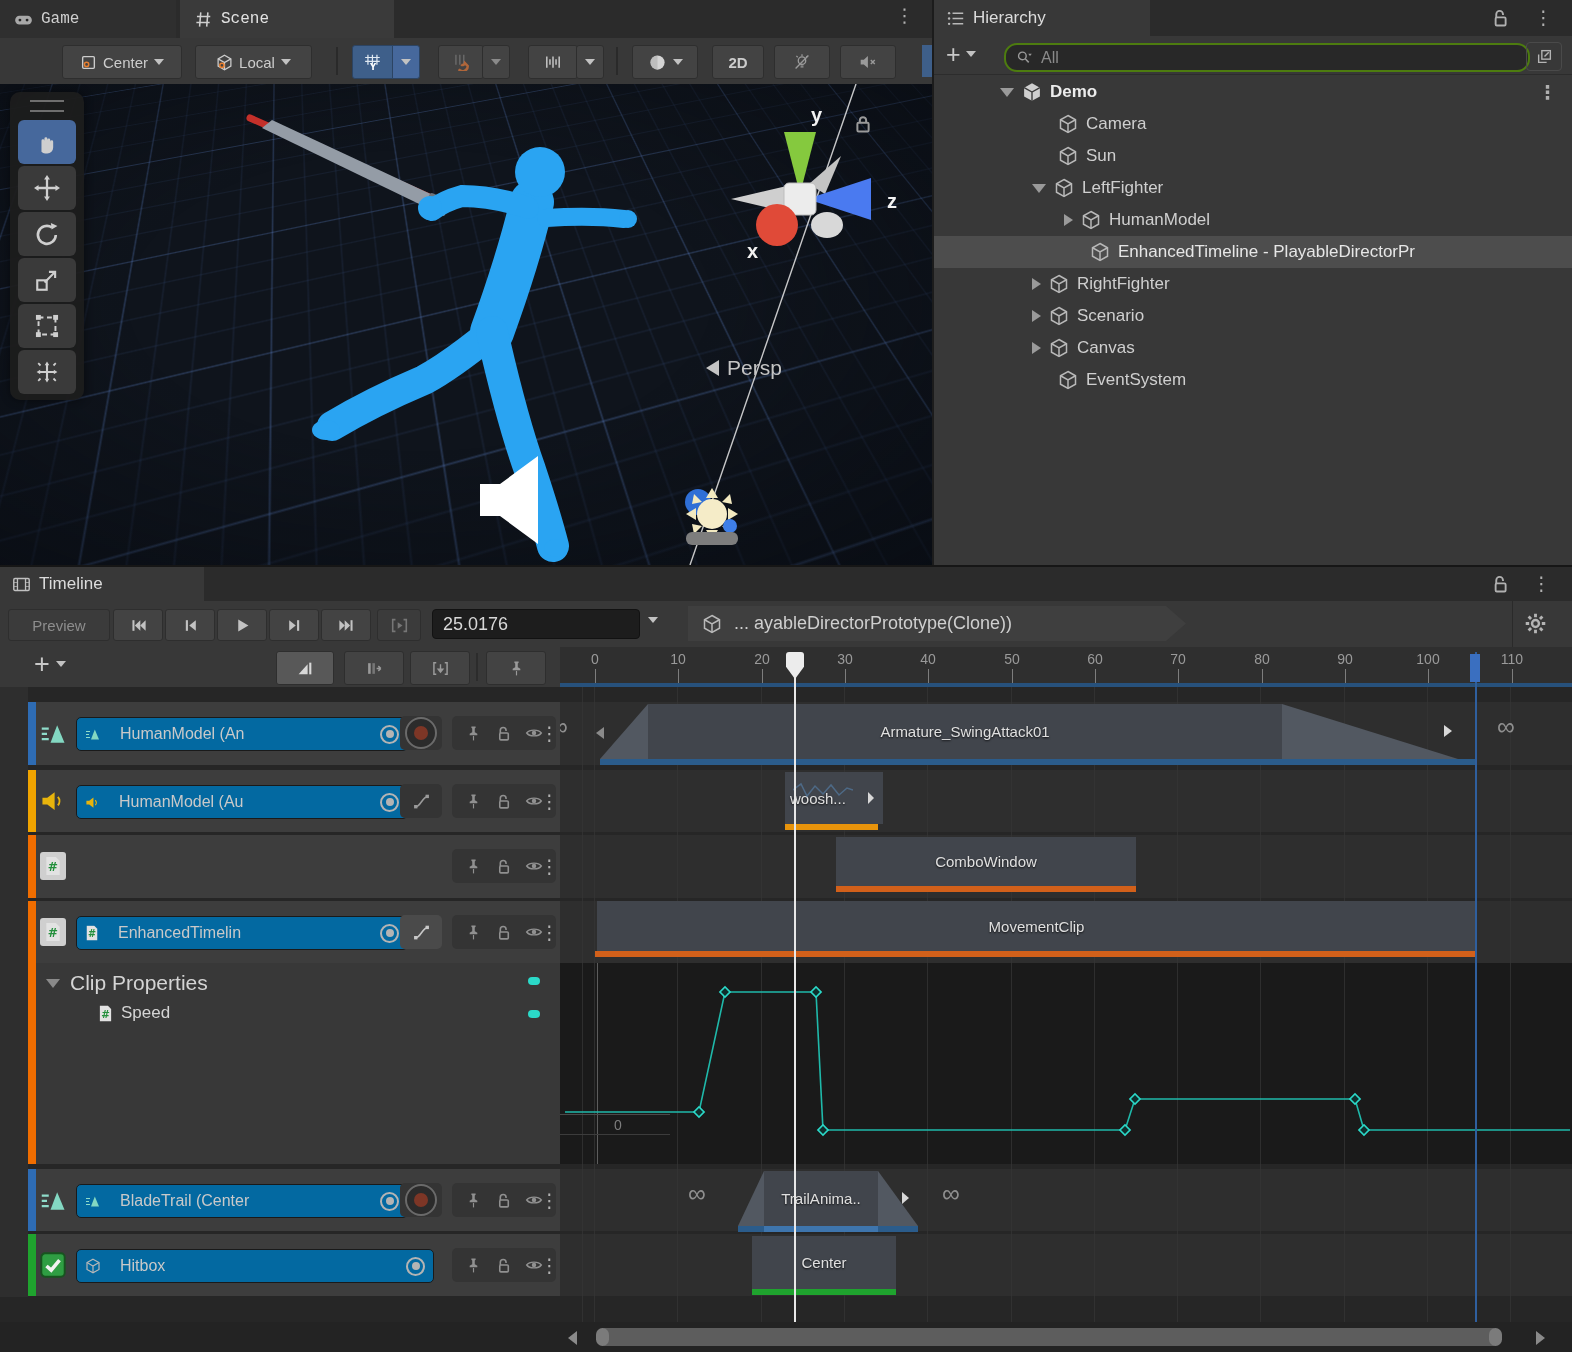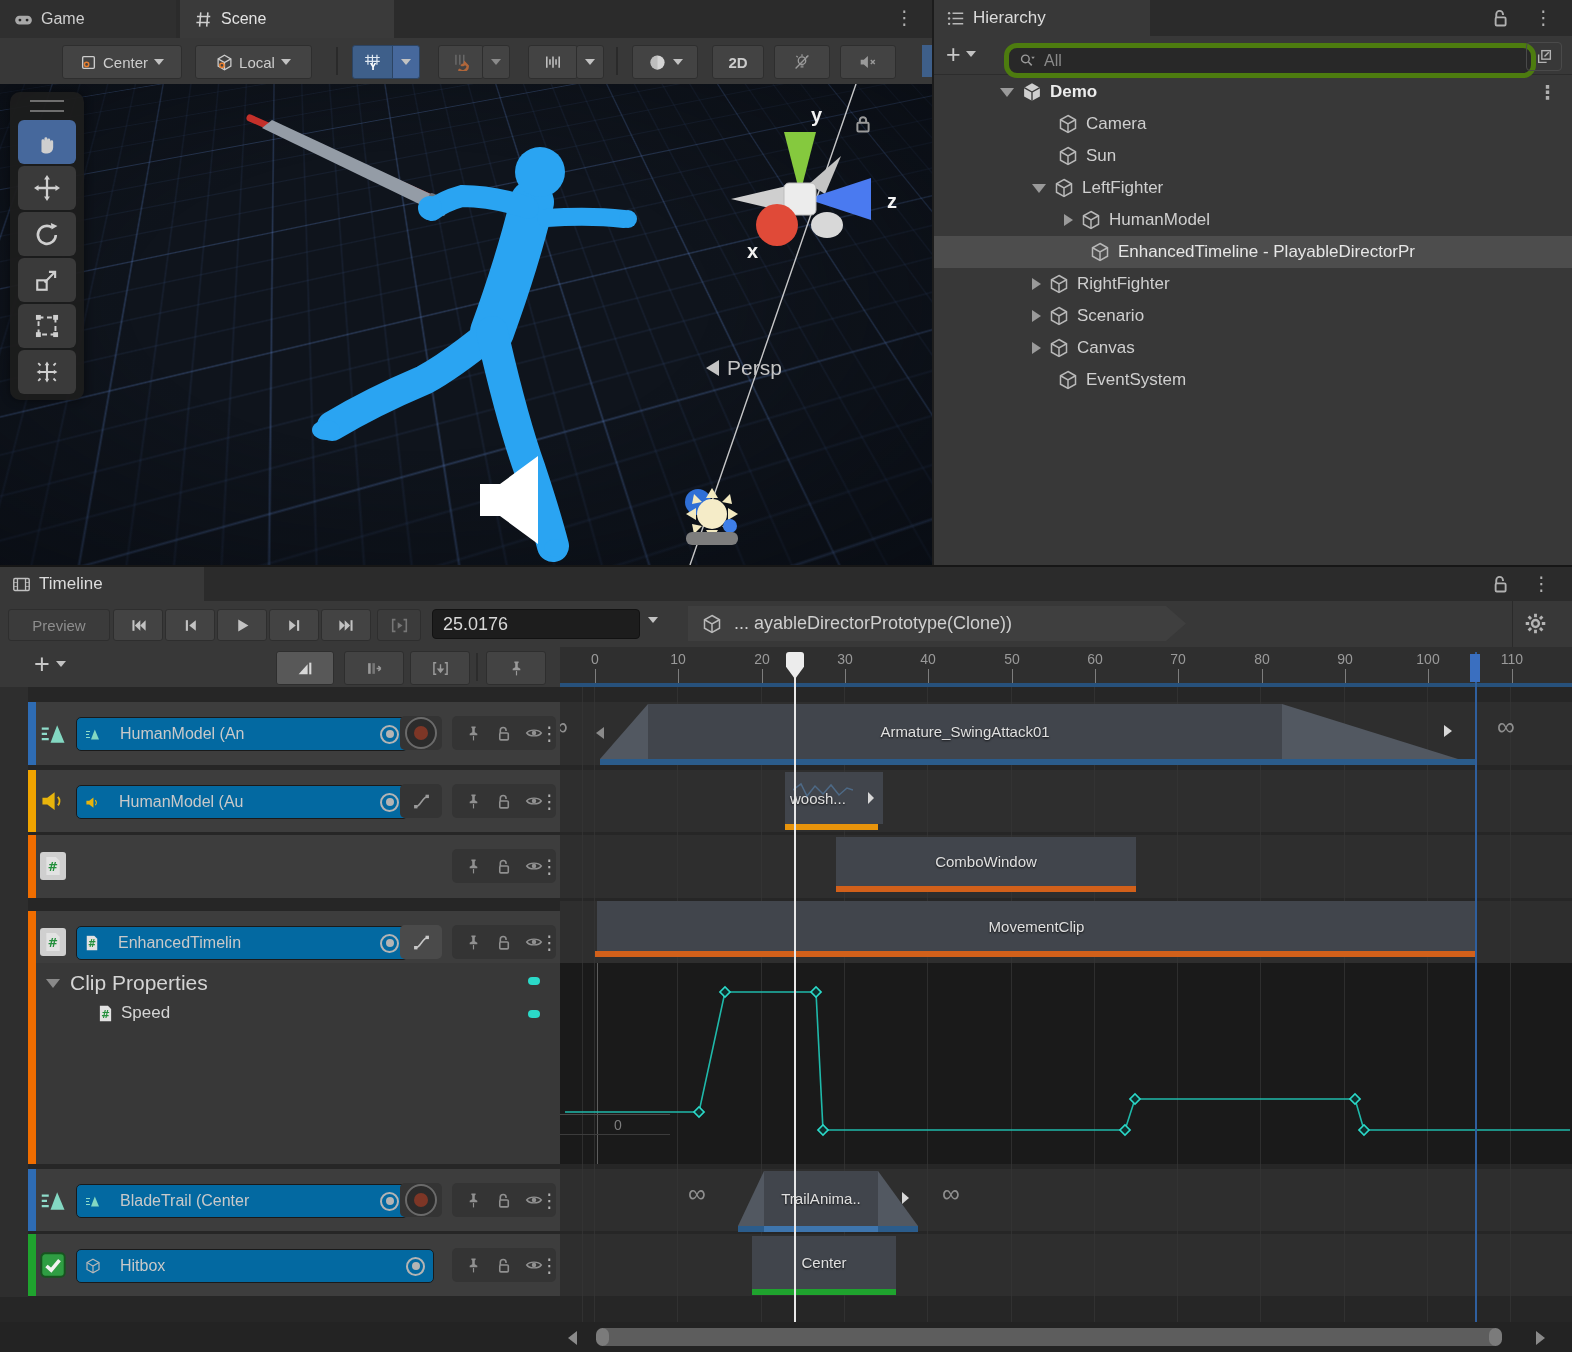--- a/index.html
+++ b/index.html
@@ -23,21 +23,21 @@
       border-left:9px solid #9a9a9a;}
   .fd.down{border-left:7px solid transparent;border-right:7px solid transparent;
            border-top:9px solid #9a9a9a;border-bottom:none;}
   .target{width:15px;height:15px;border:2px solid #b4b4b4;border-radius:50%;position:relative;flex:none;}
   .target::after{content:"";position:absolute;inset:3.5px;background:#b4b4b4;border-radius:50%;}
   .rec{width:28px;height:28px;border-radius:50%;background:#2b2b2b;border:2px solid #6a6a6a;
        display:flex;align-items:center;justify-content:center;}
   .rec::after{content:"";width:14px;height:14px;border-radius:50%;background:#7d3626;}
   
   #scene-panel{left:0;top:0;width:932px;height:565px;background:#383838;}
-  .tabsrow{left:0;top:0;width:100%;height:38px;background:#2b2b2b;border-bottom:1px solid #1f1f1f;}
+  .tabsrow{left:0;top:0;width:100%;height:38px;background:#2b2b2b;border-bottom:1px solid #1f1f1f;font-family:Liberation Mono, monospace;}
   .scenetoolbar{left:0;top:38px;width:932px;height:46px;background:#383838;border-bottom:1px solid #232323;}
   #viewport{left:0;top:84px;width:932px;height:481px;background:#0f141c;overflow:hidden;}
   .gridplane{position:absolute;left:-420px;top:-120px;width:2300px;height:1500px;
     background-image:
       linear-gradient(rgba(96,136,205,.22) 1.5px,transparent 1.5px),
       linear-gradient(90deg,rgba(96,136,205,.22) 1.5px,transparent 1.5px),
       linear-gradient(rgba(70,105,170,.12) 1px,transparent 1px),
       linear-gradient(90deg,rgba(70,105,170,.12) 1px,transparent 1px);
     background-size:88px 88px,88px 88px,22px 22px,22px 22px;
     transform:perspective(820px) rotateX(56deg) rotateZ(-15deg);transform-origin:42% 0;}
@@ -50,21 +50,21 @@
   .handle{width:34px;height:8px;margin:2px auto 8px;border-top:2px solid #6e6e6e;border-bottom:2px solid #6e6e6e;}
   .axislabel{font-weight:bold;font-size:20px;fill:#f2f2f2;font-family:"Liberation Sans",sans-serif;}
   .persp{position:absolute;left:706px;top:272px;display:flex;align-items:center;gap:8px;color:#c4c4c4;font-size:21px;}
   .persp .arr{width:0;height:0;border-top:8px solid transparent;border-bottom:8px solid transparent;
               border-right:13px solid #c4c4c4;}
   
   #hier-panel{left:932px;top:0;width:640px;height:565px;background:#383838;border-left:2px solid #1c1c1c;}
   .hhead{left:0;top:0;width:100%;height:36px;background:#2b2b2b;border-bottom:1px solid #202020;}
   .htab{position:absolute;left:0;top:0;width:192px;height:36px;background:#383838;}
   .searchrow{left:0;top:36px;width:100%;height:38px;background:#383838;border-bottom:1px solid #2c2c2c;}
-  .searchbox{position:absolute;left:70px;top:7px;width:502px;height:25px;background:#282828;border:5px solid #4d7c0f;
+  .searchbox{position:absolute;left:70px;top:7px;width:502px;height:25px;background:#282828;border:2px solid #4d7c0f;
              border-radius:13px;display:flex;align-items:center;gap:6px;padding:0 10px;}
   .searchbox input{flex:1;background:transparent;border:none;outline:none;color:#cfcfcf;font-size:16px;
                    font-family:inherit;}
   .searchbox input::placeholder{color:#8a8a8a;}
   .hrow{position:absolute;left:0;width:640px;height:32px;display:flex;align-items:center;gap:8px;
         font-size:17px;color:#cfcfcf;}
   .hrow.sel{background:#4d4d4d;color:#e6e6e6;}
   .cubeic{color:#b8b8b8;flex:none;}
   
   #tl-panel{left:0;top:565px;width:1572px;height:787px;background:#383838;border-top:2px solid #161616;}
@@ -778,21 +778,21 @@
         <svg width="17" height="17">
             <use href="#lockopen"></use>
           </svg>
         <svg width="18" height="18">
             <use href="#eye"></use>
           </svg>
       </div>
       <span class="kebab trkkebab"></span>
     </div>
 
-    <div class="trk" style="top:344px;height:62px;">
+    <div class="trk" style="top:334px;height:62px;">
       <div class="stripe" style="background:#f06d00;"></div>
       <div class="ticon" style="width:26px;height:28px;background:#cfcfcf;border-radius:3px;display:flex;align-items:center;justify-content:center;">
         <svg width="18" height="20" viewBox="0 0 16 18">
             <use href="#scripticon"></use>
           </svg>
       </div>
       <div class="ofield">
         <svg width="14" height="16" viewBox="0 0 16 18">
             <use href="#scripticon"></use>
           </svg>

